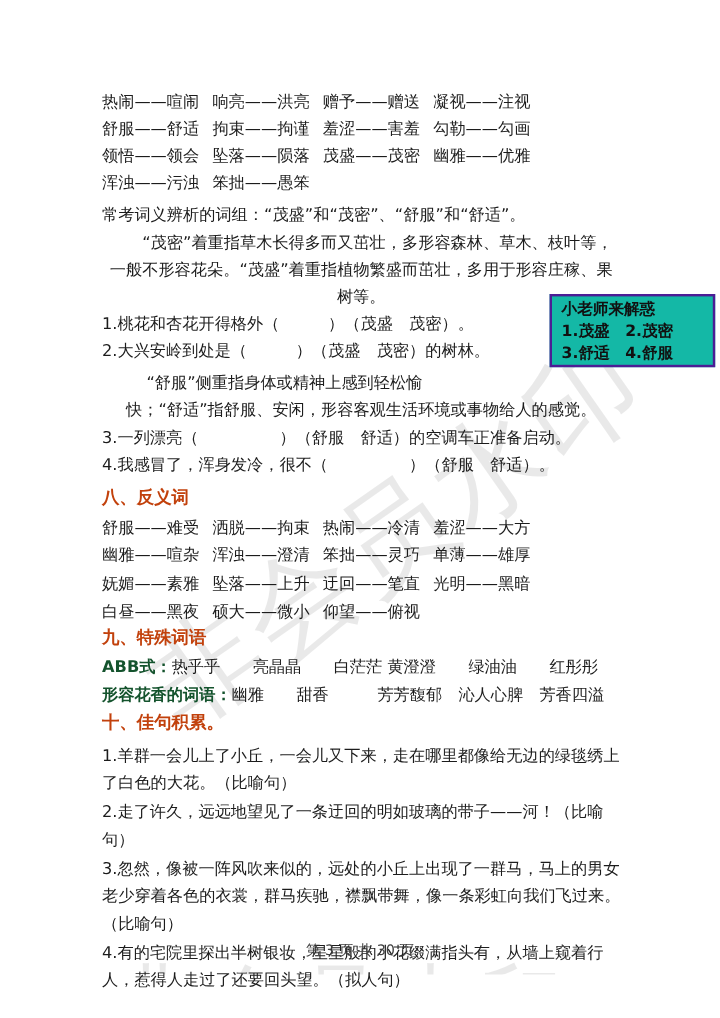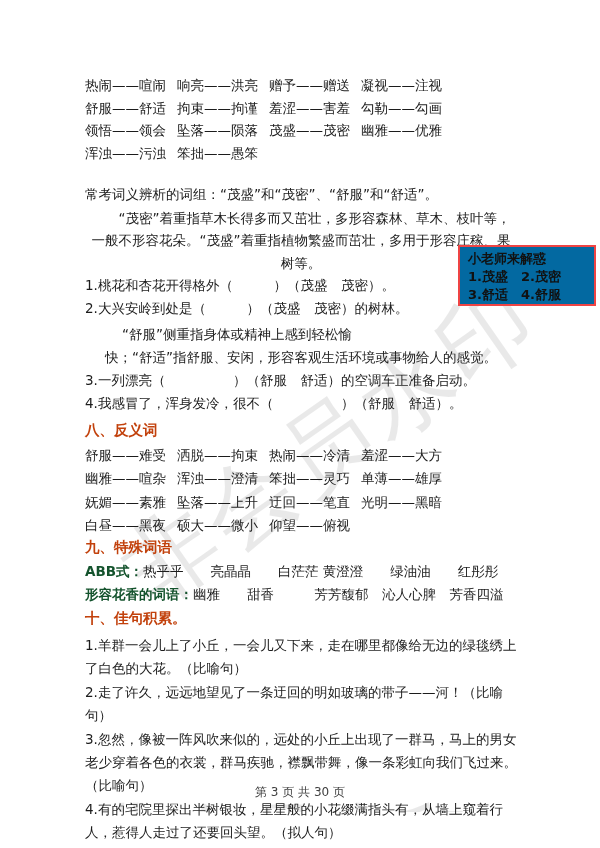--- a/index.html
+++ b/index.html
@@ -10,21 +10,21 @@
     font-family: "DejaVu Sans", "Liberation Sans", sans-serif;
     color: #1c1c1c; font-size: 13.5px;
   }
   p, h3 { margin: 0; padding: 0; font-weight: normal; }
   .content { position: absolute; left: 85px; top: 74px; width: 432px; z-index: 2; }
 
   .pair-row { display: flex; }
   .pair-cell { flex: 0 0 92px; white-space: nowrap; line-height: 22.5px; }
 
   .line { line-height: 22.5px; }
-  .intro-line { margin-top: 19px; }
+  .intro-line { margin-top: 4px; }
   .para { line-height: 22.5px; text-indent: 2em; text-align: center; }
   .para1 { margin-top: 1px; }
   .qline { line-height: 23px; }
   .q3 { margin-top: 1px; }
   .para2wrap { margin-top: 3px; }
   .float-spacer { float: right; width: 155px; height: 20px; }
 
   .heading { font-weight: 700; font-size: 14.5px; line-height: 21px; color: #c2410c; }
   .h-anton { margin-top: 5px; }
   .h-sent { margin-top: 2px; }
@@ -33,23 +33,23 @@
 
   .wordline { line-height: 23px; }
   .abbline { margin-top: 2px; }
   .bold { font-weight: 700; color: #14532d; }
 
   .sentence-block { margin-top: 5px; }
   .sentence { line-height: 23px; margin-bottom: 1px; }
 
   .answer-box {
     position: absolute; left: 458px; top: 245px; width: 138px; height: 61px;
-    border: 2px solid #ef4444; padding: 3px 8px; z-index: 3;
+    border: 2px solid #4c1d95; padding: 3px 8px; z-index: 3;
     font-weight: 700; font-size: 13px; line-height: 18px; color: #111;
-    background: #0369a1; white-space: nowrap;
+    background: #14b8a6; white-space: nowrap;
   }
 
   .footer {
     position: absolute; left: 0; top: 784px; width: 100%;
     text-align: center; font-size: 12px; color: #404040; z-index: 2;
   }
 
   .watermark {
     position: absolute; z-index: 1; color: rgba(0, 0, 0, 0.085);
     white-space: nowrap; pointer-events: none;

